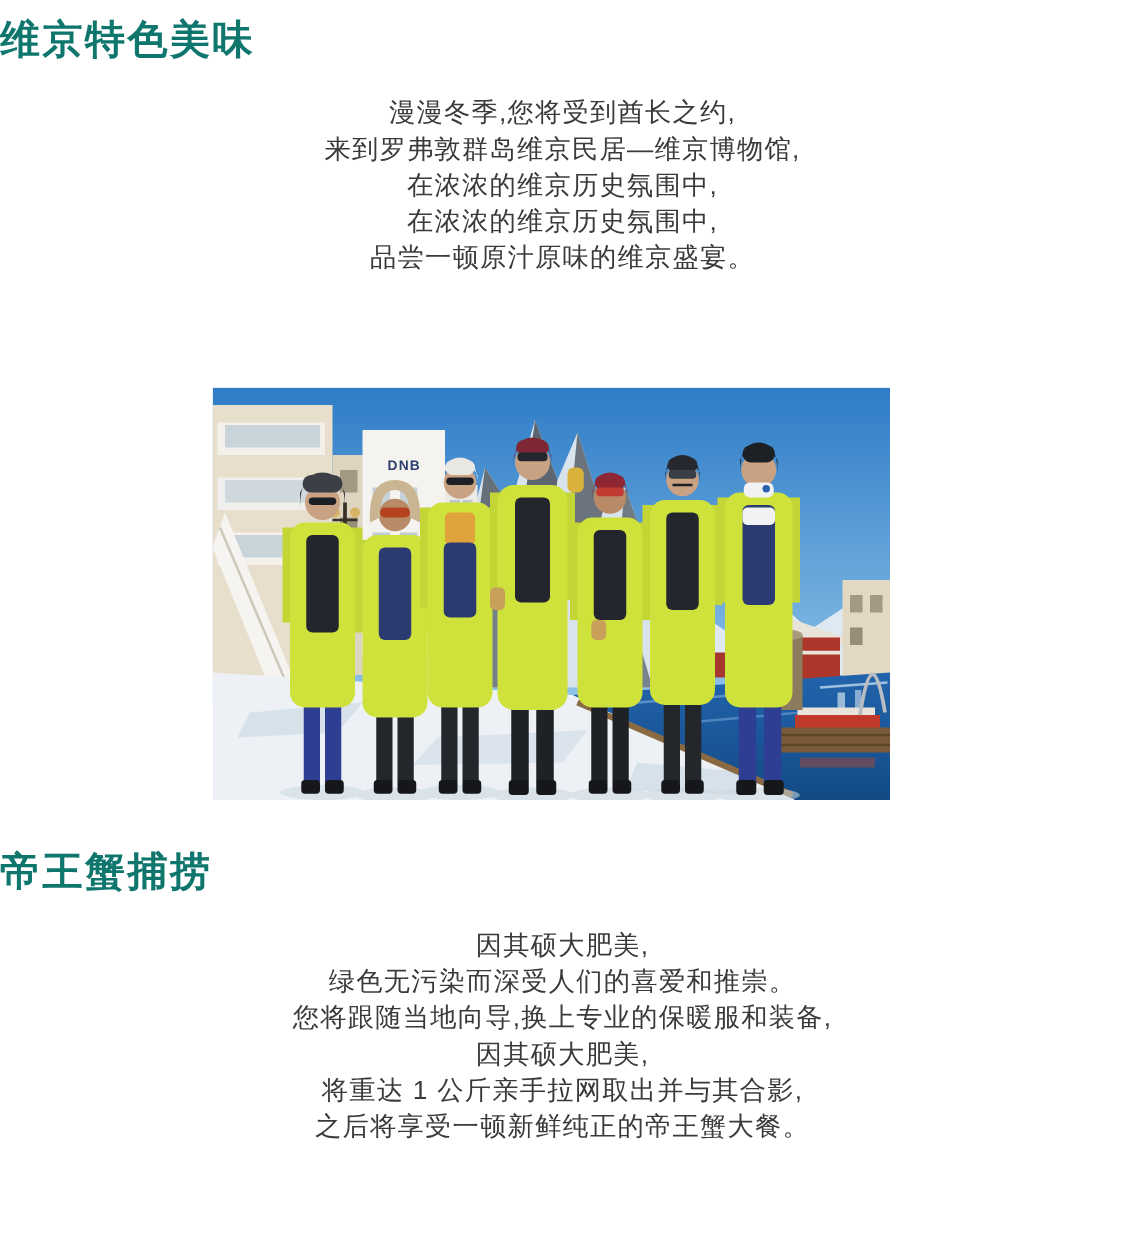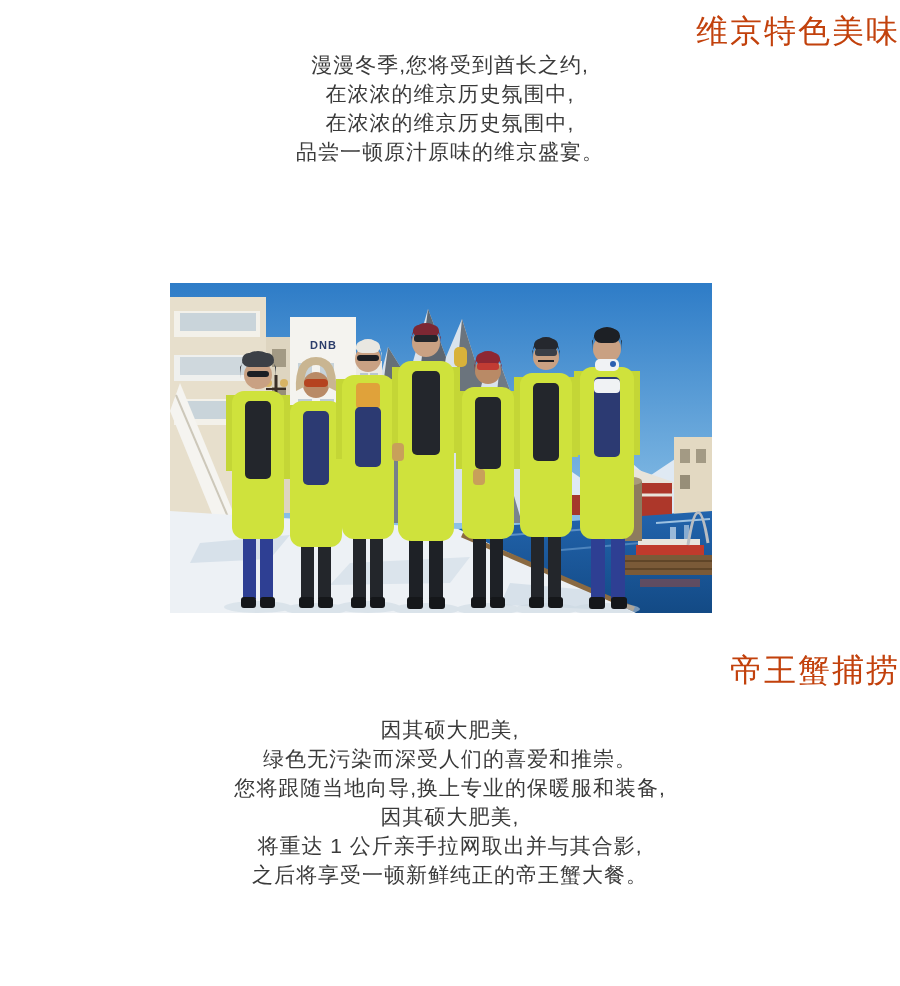--- a/index.html
+++ b/index.html
@@ -6,56 +6,57 @@
   body{
     width:900px;height:986px;
     background:#ffffff;
     font-family:"Liberation Sans","DejaVu Sans",sans-serif;
     color:#3a3a3a;
     overflow:hidden;
   }
   .page{width:900px;height:986px;position:relative;}
   .section-title{
     margin:0;
-    text-align:right;
+    text-align:left;
     font-size:32px;
-    font-weight:400;
+    font-weight:700;
     letter-spacing:2px;
     line-height:38px;
-    color:#c2410c;
+    color:#0f766e;
   }
   .title-1{padding-top:12px;}
   .title-2{margin-top:38px;}
   .para{
     text-align:center;
     font-size:21px;
     line-height:29px;
     letter-spacing:1px;
     color:#3a3a3a;
   }
-  .para-1{}
+  .para-1{margin-top:26px;}
   .para-2{margin-top:26px;}
   .photo-wrap{
     position:relative;
-    margin-top:117px;
+    margin-top:89px;
     margin-left:170px;
     width:542px;height:330px;
     overflow:hidden;
   }
   .photo-wrap svg{display:block;}
 </style>
 </head>
 <body>
 
 <div class="page">
 
   <h1 class="section-title title-1">维京特色美味</h1>
 
   <div class="para para-1">
     <div>漫漫冬季,您将受到酋长之约,</div>
+    <div>来到罗弗敦群岛维京民居—维京博物馆,</div>
     <div>在浓浓的维京历史氛围中,</div>
     <div>在浓浓的维京历史氛围中,</div>
     <div>品尝一顿原汁原味的维京盛宴。</div>
   </div>
 
   <div class="photo-wrap">
     <svg width="542" height="330" viewBox="0 0 542 330" xmlns="http://www.w3.org/2000/svg">
       <defs>
         <linearGradient id="sky" x1="0" y1="0" x2="0" y2="1">
           <stop offset="0" stop-color="#2e7cc7"></stop>

